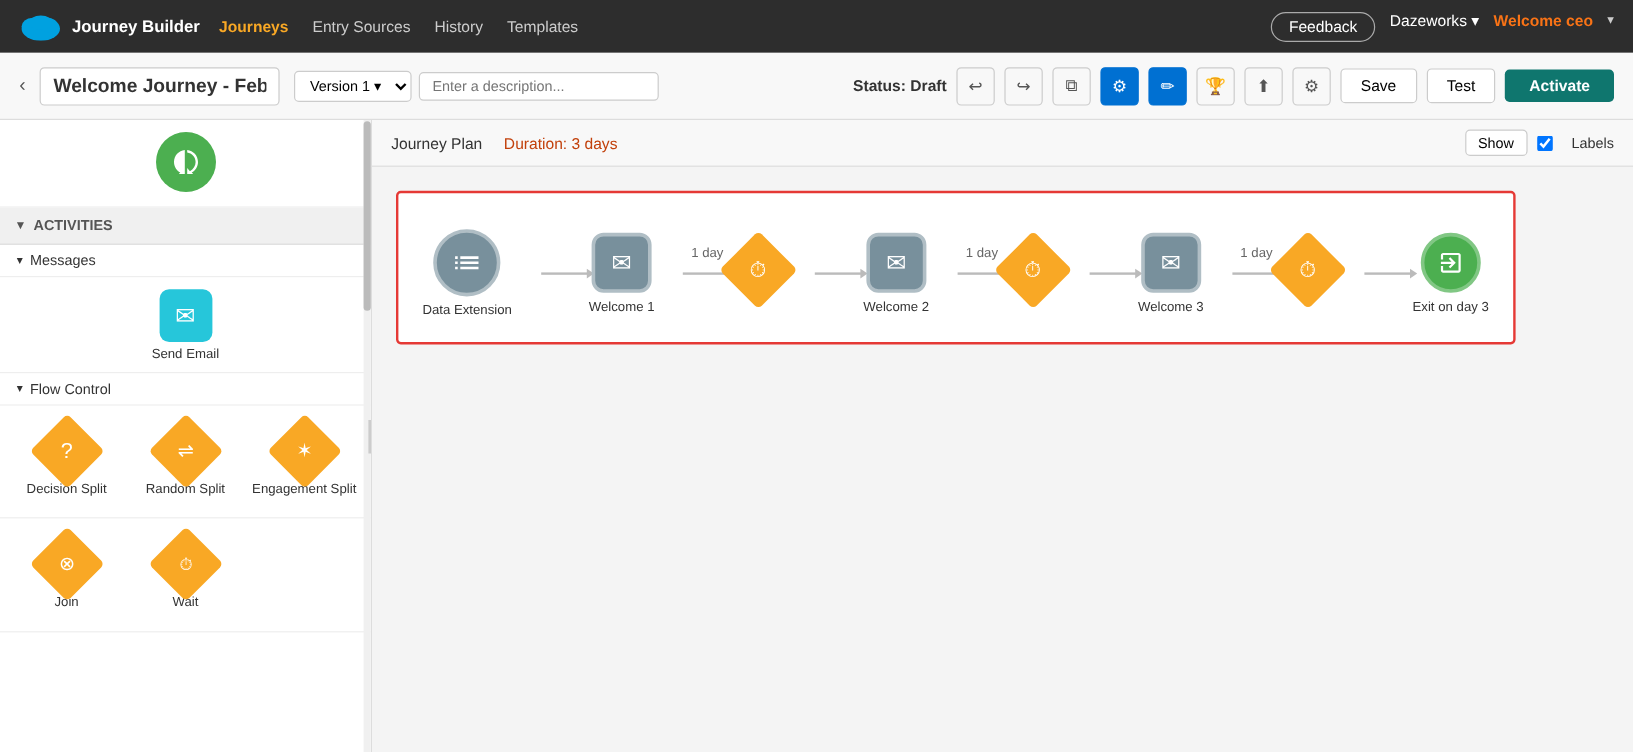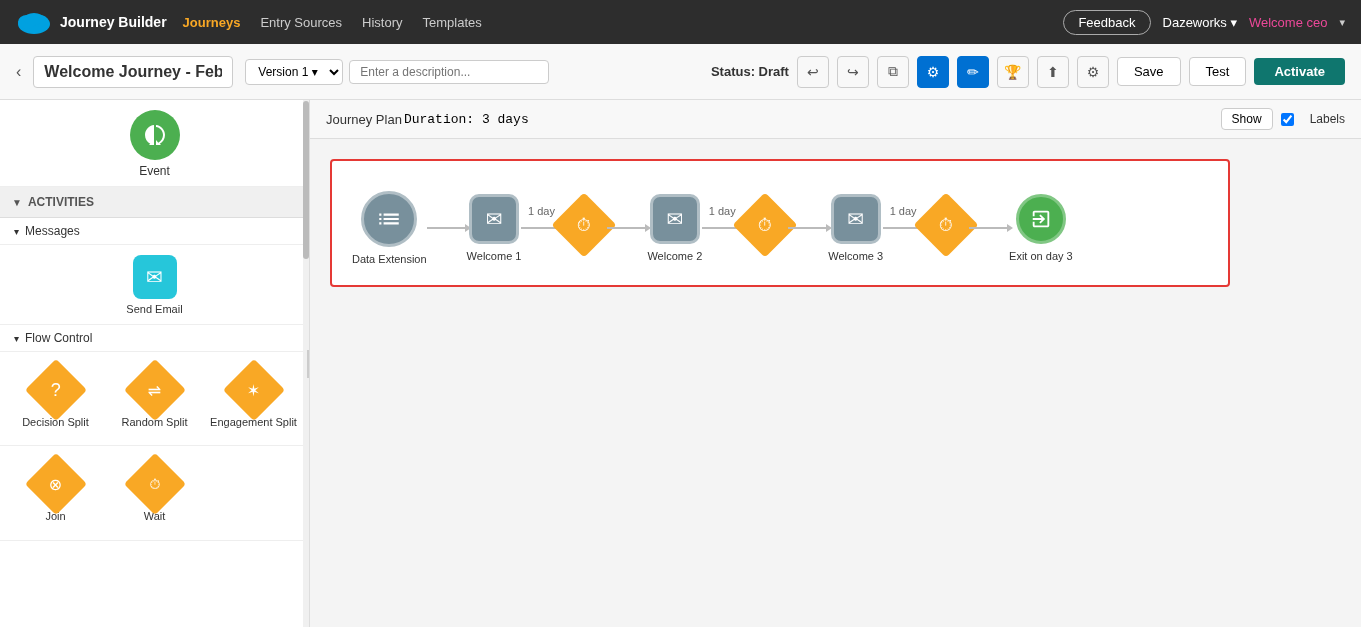--- a/index.html
+++ b/index.html
@@ -32,41 +32,42 @@
       color: #ccc;
       text-decoration: none;
       font-size: 13px;
     }
     .top-nav nav a.active {
       color: #f9a825;
       font-weight: bold;
     }
     .top-nav .right-section {
       display: flex;
-      align-items: center;
+      align-items: flex-start;
       gap: 12px;
       margin-left: auto;
     }
     .feedback-btn {
       border: 1px solid #aaa;
       background: transparent;
       color: white;
       padding: 4px 14px;
       border-radius: 14px;
       cursor: pointer;
       font-size: 13px;
     }
     .org-name {
       color: white;
       font-size: 13px;
       cursor: pointer;
     }
     .welcome-text {
-      color: #ec4899;
-      font-size: 13px;
+      color: #f97316;
+      font-size: 13px;
+      font-weight: bold;
     }
 
     
     .toolbar {
       background: #f8f8f8;
       border-bottom: 1px solid #ddd;
       height: 56px;
       display: flex;
       align-items: center;
       padding: 0 16px;
@@ -303,23 +304,22 @@
     .journey-plan-header {
       display: flex;
       align-items: center;
       padding: 8px 16px;
       background: #f8f8f8;
       border-bottom: 1px solid #ddd;
       font-size: 13px;
       color: #333;
     }
     .journey-plan-header .duration {
-      color: #000000;
-      margin-left: 2px;
-      font-family: Liberation Mono, monospace;
+      color: #c2410c;
+      margin-left: 18px;
     }
     .journey-plan-header .right {
       margin-left: auto;
       display: flex;
       align-items: center;
       gap: 8px;
     }
     .show-btn {
       border: 1px solid #ccc;
       background: white;
@@ -353,20 +353,21 @@
     .flow-node {
       display: flex;
       flex-direction: column;
       align-items: center;
       position: relative;
     }
     .flow-connector {
       display: flex;
       align-items: center;
       position: relative;
+      margin-left: 24px;
     }
     .connector-line {
       width: 40px;
       height: 2px;
       background: #bbb;
       position: relative;
     }
     .connector-line::after {
       content: '';
       position: absolute;
@@ -524,21 +525,20 @@
 <div style="display:flex; height: calc(627px - 44px - 56px);">
 
   <div class="sidebar" style="position:relative;">
 
     <div class="sidebar-event">
       <div class="event-icon">
         <svg width="24" height="24" viewBox="0 0 24 24" fill="white">
             <path d="M13 2.05v2.02c3.95.49 7 3.85 7 7.93 0 3.21-1.81 6-4.72 7.72L13 17v5h5l-1.22-1.22C19.91 19.07 22 15.76 22 12c0-5.18-3.94-9.45-9-9.95zM11 2.05C5.95 2.55 2 6.82 2 12c0 3.76 2.09 7.07 5.22 8.78L6 22h5V2.05z"></path>
           </svg>
       </div>
-      <div style="font-size:12px;color:#333;">Event</div>
     </div>
 
     <div class="sidebar-section-header">
       <span class="arrow">▼</span>
       <span>ACTIVITIES</span>
     </div>
 
     <div class="sidebar-subsection">
       <span class="arrow">▾</span>
       <span>Messages</span>

